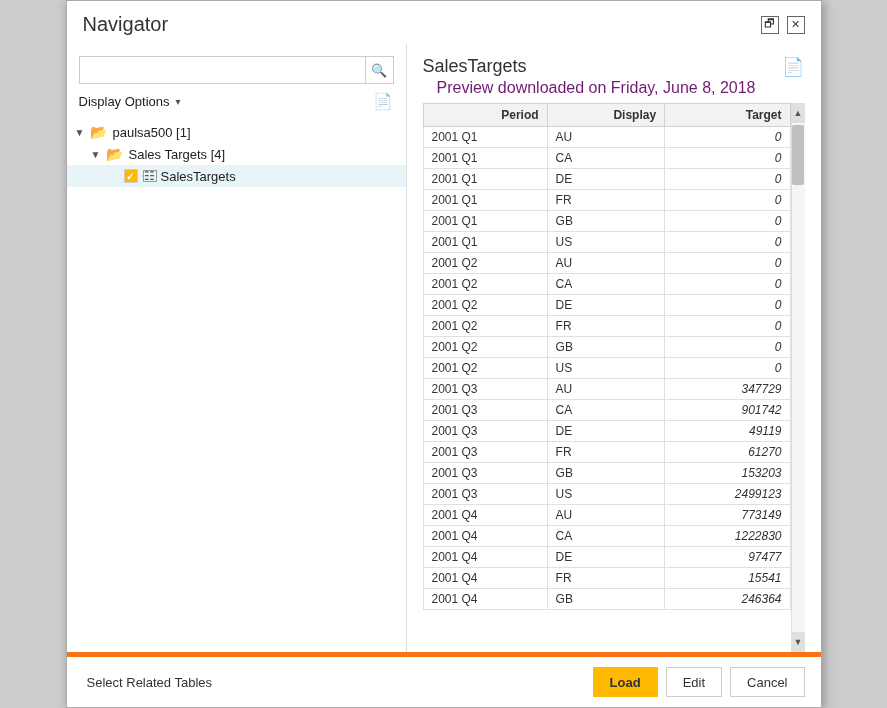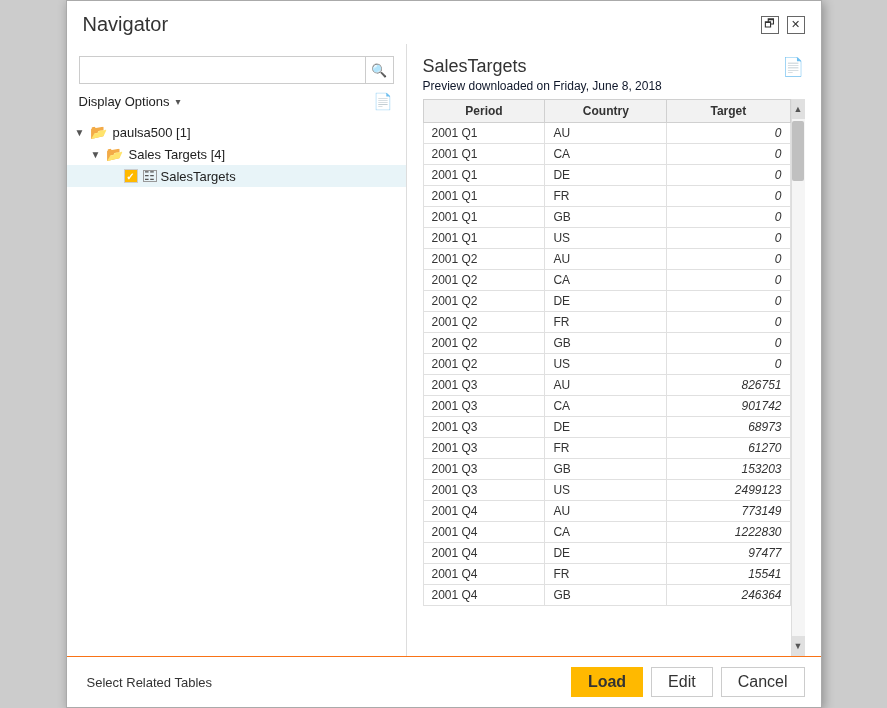--- a/index.html
+++ b/index.html
@@ -186,23 +186,24 @@
       display: flex;
       align-items: flex-start;
       justify-content: space-between;
     }
     .preview-title {
       font-size: 18px;
       font-weight: 300;
       color: #333;
     }
     .preview-subtitle {
-      font-size: 12px;
-      color: #0f172a;
+      font-size: 16px;
+      color: #701a75;
       margin-top: 2px;
+      margin-left: 14px;
     }
     .preview-icon-btn {
       background: none;
       border: none;
       cursor: pointer;
       font-size: 18px;
       color: #555;
     }
     .table-container {
       flex: 1;
@@ -213,21 +214,21 @@
     }
     .data-table {
       width: 100%;
       border-collapse: collapse;
       font-size: 12px;
     }
     .data-table thead th {
       background: #f2f2f2;
       border: 1px solid #d0d0d0;
       padding: 4px 8px;
-      text-align: center;
+      text-align: right;
       font-weight: 600;
       color: #333;
       position: sticky;
       top: 0;
     }
     .data-table tbody td {
       border: 1px solid #e0e0e0;
       padding: 3px 8px;
       color: #333;
     }
@@ -265,37 +266,37 @@
       height: 60px;
       background: #c0c0c0;
       margin-top: 2px;
       border-radius: 2px;
     }
     .footer {
       display: flex;
       align-items: center;
       justify-content: space-between;
       padding: 10px 16px;
-      border-top: 1px solid #f97316;
+      border-top: 5px solid #f97316;
     }
     .footer-left {
       display: flex;
       align-items: center;
     }
     .footer-right {
       display: flex;
       align-items: center;
       gap: 8px;
     }
     .btn {
       height: 30px;
       padding: 0 16px;
       border: 1px solid #ccc;
       cursor: pointer;
-      font-size: 16px;
+      font-size: 13px;
       background: #fff;
       color: #333;
     }
     .btn-primary {
       background: #ffb900;
       border: 1px solid #ffb900;
       color: #333;
       font-weight: 600;
     }
     .btn-link {
@@ -375,21 +376,21 @@
           <span>📄</span>
         </button>
       </div>
 
       <div class="table-container">
         <div class="table-scroll-wrapper">
           <table class="data-table">
             <thead>
               <tr>
                 <th>Period</th>
-                <th>Country</th>
+                <th>Display</th>
                 <th>Target</th>
               </tr>
             </thead>
             <tbody id="table-body">
             <tr>
                   <td>2001 Q1</td>
                   <td>AU</td>
                   <td class="num">0</td>
                 </tr>
                 <tr>
@@ -443,31 +444,31 @@
                   <td class="num">0</td>
                 </tr>
                 <tr>
                   <td>2001 Q2</td>
                   <td>US</td>
                   <td class="num">0</td>
                 </tr>
                 <tr>
                   <td>2001 Q3</td>
                   <td>AU</td>
-                  <td class="num">826751</td>
+                  <td class="num">347729</td>
                 </tr>
                 <tr>
                   <td>2001 Q3</td>
                   <td>CA</td>
                   <td class="num">901742</td>
                 </tr>
                 <tr>
                   <td>2001 Q3</td>
                   <td>DE</td>
-                  <td class="num">68973</td>
+                  <td class="num">49119</td>
                 </tr>
                 <tr>
                   <td>2001 Q3</td>
                   <td>FR</td>
                   <td class="num">61270</td>
                 </tr>
                 <tr>
                   <td>2001 Q3</td>
                   <td>GB</td>
                   <td class="num">153203</td>

